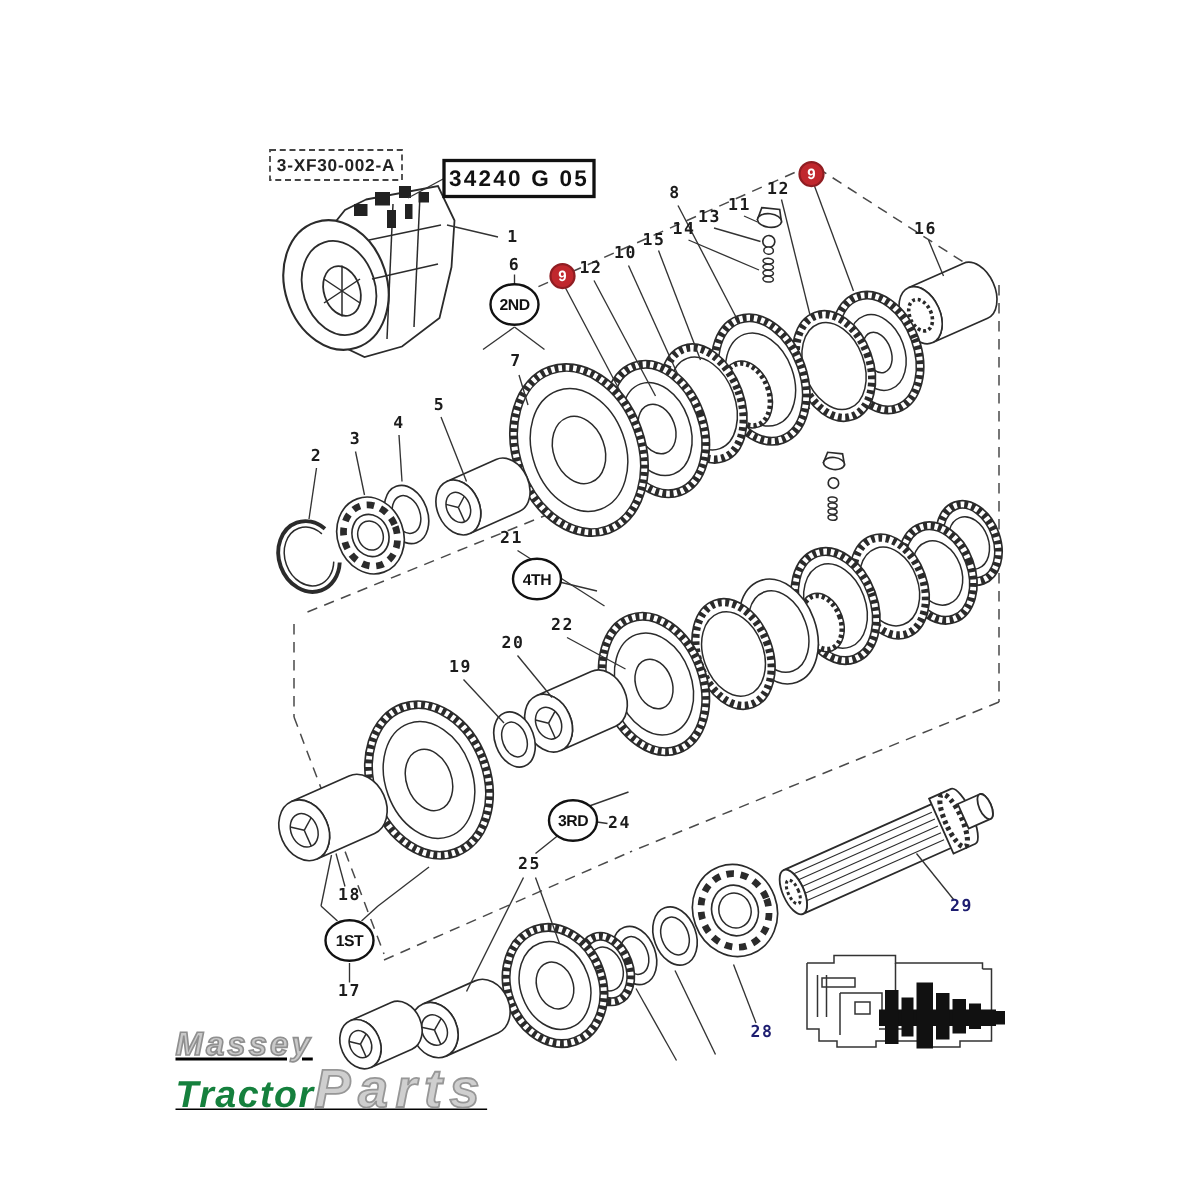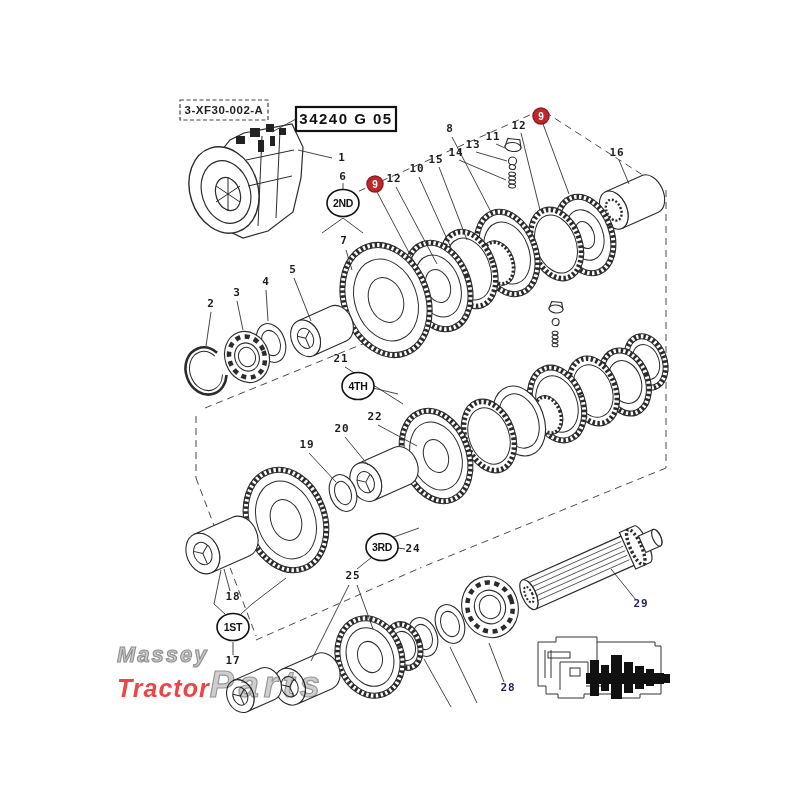--- a/index.html
+++ b/index.html
@@ -6,25 +6,25 @@
   .stage{position:relative;width:754px;height:800px;background:#ffffff;overflow:hidden;
          font-family:"Liberation Sans",sans-serif;padding-left:24px;}
   svg{position:absolute;left:0;top:0;}
   text{font-family:"DejaVu Sans Mono","Liberation Sans",monospace;}
   .callout{font-size:11px;font-weight:bold;letter-spacing:1px;fill:#1c1c1c;}
   .callout.navy{fill:#1d1d70;}
   .boxlabel1{font-family:"Liberation Sans",sans-serif;font-size:11.5px;font-weight:bold;fill:#222;letter-spacing:.5px;}
   .boxlabel2{font-family:"Liberation Sans",sans-serif;font-size:15px;font-weight:bold;fill:#111;letter-spacing:1.5px;}
   .gearlbl{font-family:"Liberation Sans",sans-serif;font-size:10.5px;font-weight:bold;fill:#111;letter-spacing:-0.3px;}
   .redlbl{font-family:"Liberation Sans",sans-serif;font-size:10px;font-weight:bold;fill:#fff;}
-  .logo{position:absolute;left:117px;top:644px;mix-blend-mode:multiply;line-height:1;pointer-events:none;}
+  .logo{position:absolute;left:117px;top:685px;mix-blend-mode:multiply;line-height:1;pointer-events:none;text-decoration:underline;}
   .logo .w1{display:block;font-size:22px;font-weight:bold;font-style:italic;color:#c9c9c9;
             -webkit-text-stroke:1.1px #8f8f8f;letter-spacing:2px;}
   .logo .row2{display:block;margin-top:1px;white-space:nowrap;}
-  .logo .w2{font-size:25px;font-weight:bold;font-style:italic;color:#ef4444;letter-spacing:1px;}
+  .logo .w2{font-size:25px;font-weight:bold;font-style:italic;color:#15803d;letter-spacing:1px;}
   .logo .w3{font-size:36px;font-weight:bold;font-style:italic;color:#cfcfcf;
             -webkit-text-stroke:1.2px #979797;letter-spacing:5px;}
 </style>
 </head>
 <body>
 
 <div class="stage">
 
 <svg id="diagram" width="800" height="800" viewBox="0 0 800 800">
 

